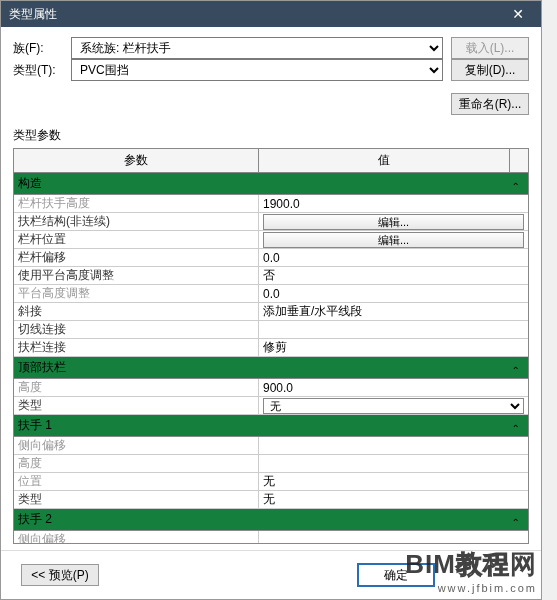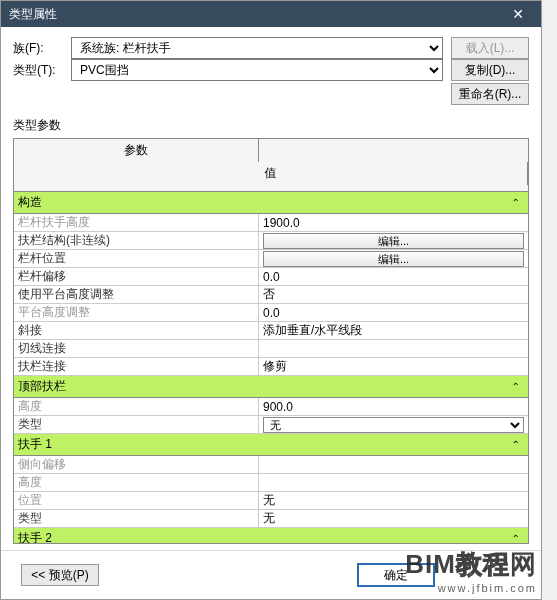--- a/index.html
+++ b/index.html
@@ -7,30 +7,30 @@
 .window { background: #fff; border: 1px solid #999; width: 542px; height: 600px; display: flex; flex-direction: column; }
 .titlebar { background: #374a5e; color: #fff; display: flex; align-items: center; justify-content: space-between; padding: 4px 8px; height: 26px; }
 .titlebar .title { font-size: 12px; }
 .titlebar .close { width: 30px; text-align: center; cursor: pointer; font-size: 14px; color:#fff; }
 .content { padding: 10px 12px 6px 12px; flex: 1; display: flex; flex-direction: column; overflow:hidden;}
 .form-row { display: flex; align-items: center; }
 .form-label { width: 58px; }
 .form-select { flex: 1; height: 22px; border: 1px solid #7a7a7a; background: #fff; font-size:12px; padding:0 4px;}
 .btn { width: 78px; height: 22px; border: 1px solid #999; background: #e9e9e9; font-size: 12px; margin-left: 8px; cursor:pointer; }
 .btn:disabled { color:#999; background:#eee; }
-.btn-row-right { display:flex; justify-content:flex-end; margin-top:2px; margin-bottom:6px;}
+.btn-row-right { display:flex; justify-content:flex-end; margin-top:12px; margin-bottom:6px;}
 .section-label { margin: 6px 0 4px 0; }
 .table-wrap { border: 1px solid #888; flex:1; overflow:hidden; display:flex; flex-direction:column;}
-.thead { display:flex; background:#f5f5f5; border-bottom:1px solid #888;flex-direction:column;}
+.thead { display:flex; background:#f5f5f5; border-bottom:1px solid #888;}
 .th { padding:3px 6px; text-align:center; border-right:1px solid #888;}
 .th.param { width:245px;}
 .th.val { flex:1;}
 .th.sc { width:18px; border-right:none;}
 .tbody { flex:1; overflow-y:auto; }
-.group-row { background:#bef264; border-bottom:1px solid #888; display:flex; align-items:center; padding:2px 4px; font-weight:normal;}
+.group-row { background:#15803d; border-bottom:1px solid #888; display:flex; align-items:flex-end; padding:2px 4px; font-weight:normal;}
 .group-row .chev { margin-left:auto; font-size:10px; padding-right:4px;}
 .row { display:flex; border-bottom:1px solid #ccc; height:18px; align-items:stretch;}
 .cell-p { width:245px; padding:1px 4px; border-right:1px solid #ccc; color:#333; display:flex; align-items:center;}
 .cell-p.dim { color:#999;}
 .cell-v { flex:1; padding:1px 4px; display:flex; align-items:center; position:relative;}
 .cell-btn { width:100%; height:16px; border:1px solid #888; background:linear-gradient(#fdfdfd,#e8e8e8); font-size:11px; text-align:center; line-height:14px; cursor:pointer;}
 .cell-select { width:100%; height:16px; border:1px solid #888; background:#fff; font-size:11px; padding:0 2px;}
 .footer { display:flex; align-items:center; padding:12px 12px; border-top:1px solid #ddd; gap:8px;}
 .footer-left { }
 .footer-spacer { flex:1; }

